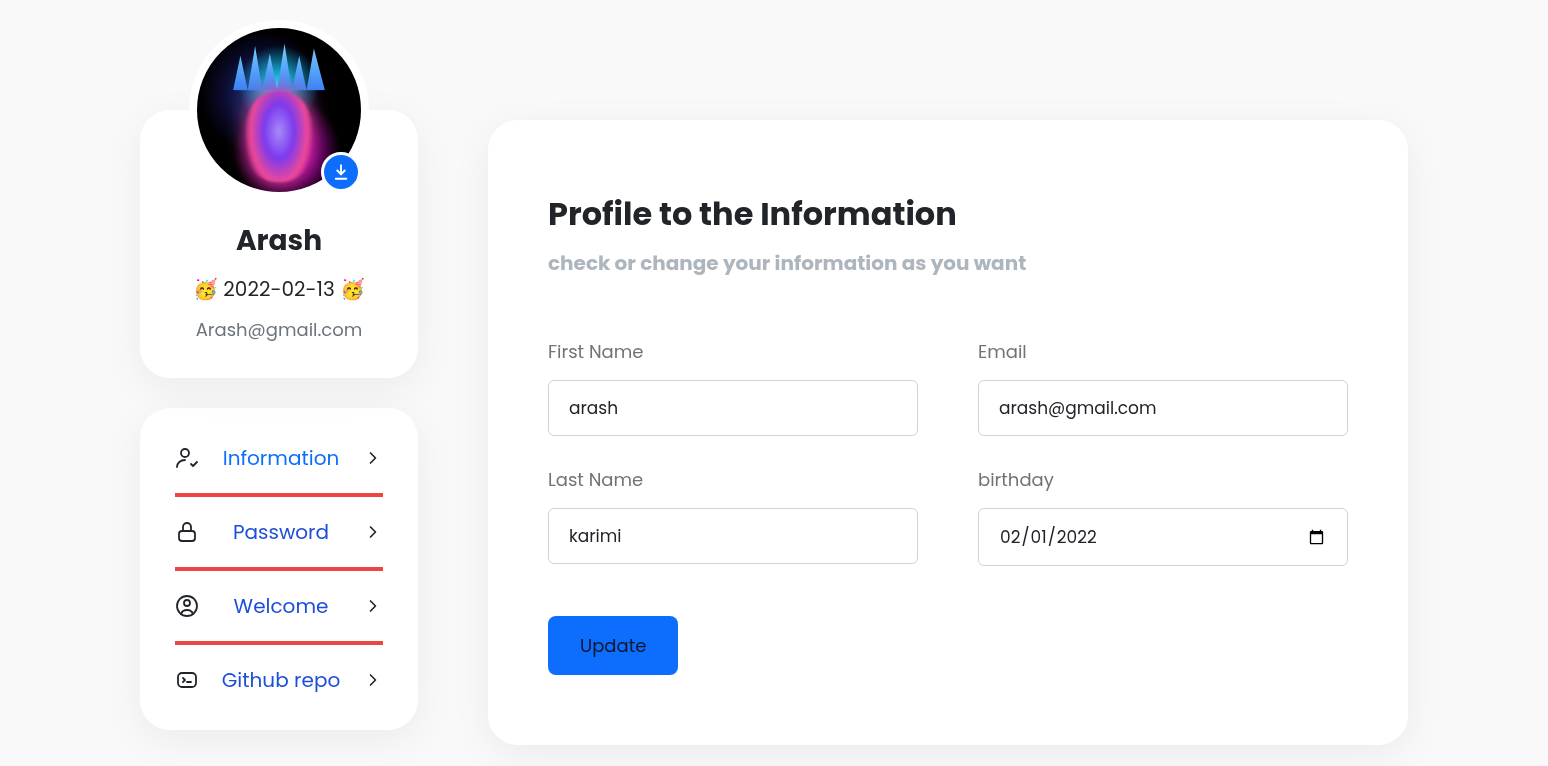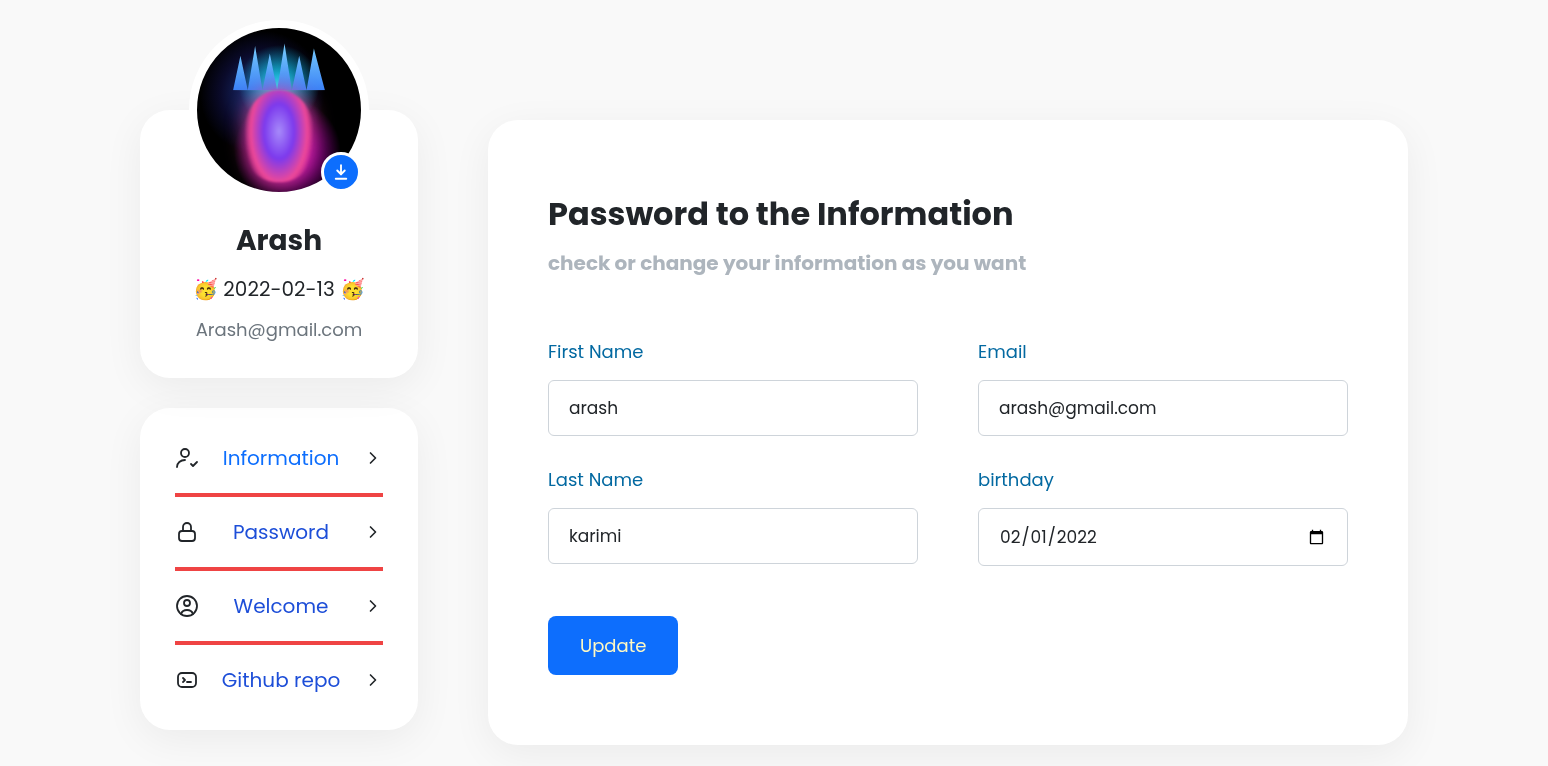--- a/index.html
+++ b/index.html
@@ -143,36 +143,36 @@
   }
   .form-grid {
     display: grid;
     grid-template-columns: 1fr 1fr;
     gap: 30px 60px;
     margin-top: 60px;
   }
   .form-group { display: flex; flex-direction: column; }
   .form-label {
     font-size: 18px;
-    color: #0369a1;
+    color: #737373;
     margin-bottom: 15px;
   }
   .form-input {
     padding: 14px 20px;
     border: 1px solid #ced4da;
     border-radius: 6px;
     font-size: 17px;
     color: #212529;
     font-family: inherit;
     outline: none;
   }
   .update-btn {
     margin-top: 50px;
     background: #0d6efd;
-    color: #fef9c3;
+    color: #0f172a;
     border: none;
     padding: 16px 32px;
     font-size: 18px;
     border-radius: 8px;
     cursor: pointer;
     font-family: inherit;
   }
 </style>
 </head>
 <body>
@@ -235,21 +235,21 @@
         </svg>
       <span class="nav-label">Github repo</span>
       <svg class="chevron" viewBox="0 0 24 24" fill="none" stroke="#212529" stroke-width="2" stroke-linecap="round" stroke-linejoin="round">
           <polyline points="9 18 15 12 9 6"></polyline>
         </svg>
     </div>
   </div>
 </div>
 
 <div class="main-card">
-  <h1 class="main-title">Password to the Information</h1>
+  <h1 class="main-title">Profile to the Information</h1>
   <p class="main-sub">check or change your information as you want</p>
 
   <div class="form-grid">
     <div class="form-group">
       <label class="form-label">First Name</label>
       <input class="form-input" type="text" value="arash" style="">
     </div>
     <div class="form-group">
       <label class="form-label">Email</label>
       <input class="form-input" type="text" value="arash@gmail.com" style="">

